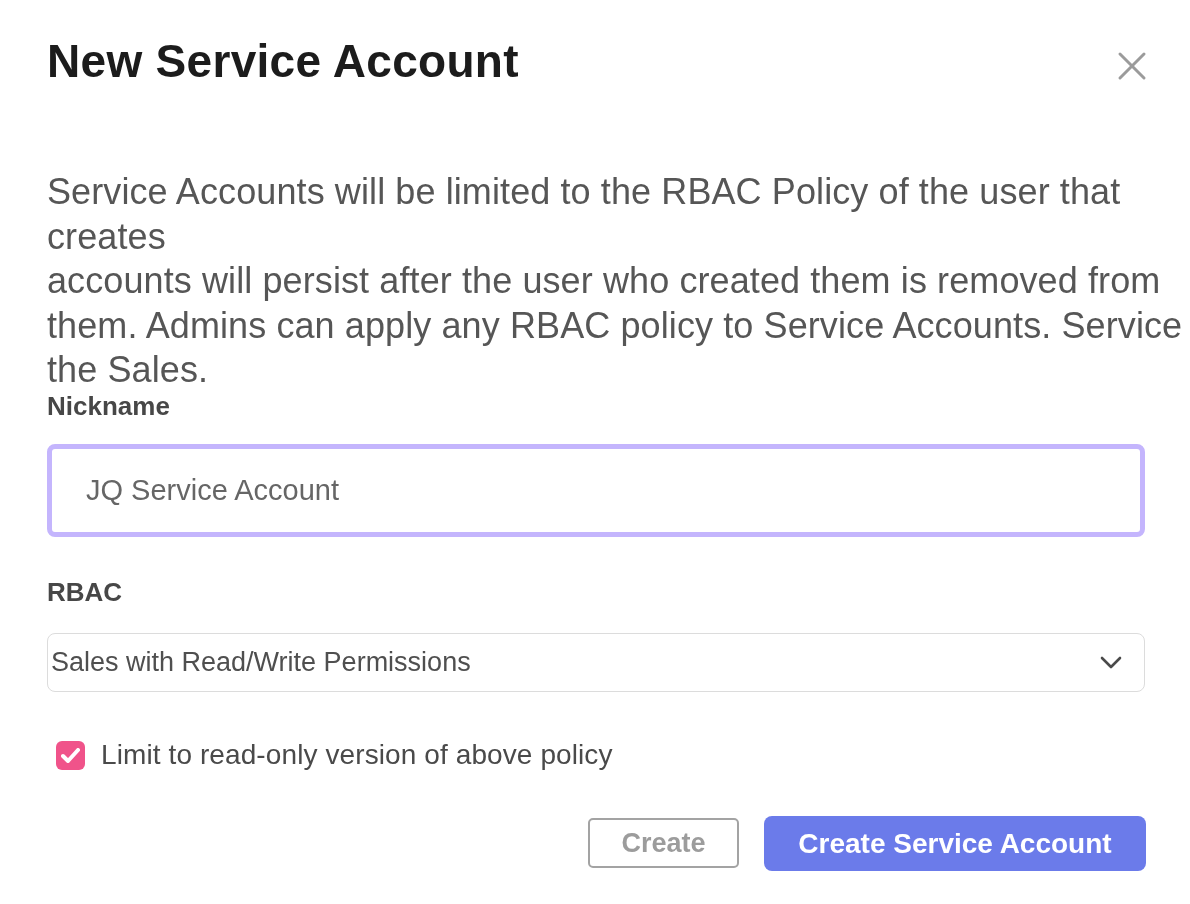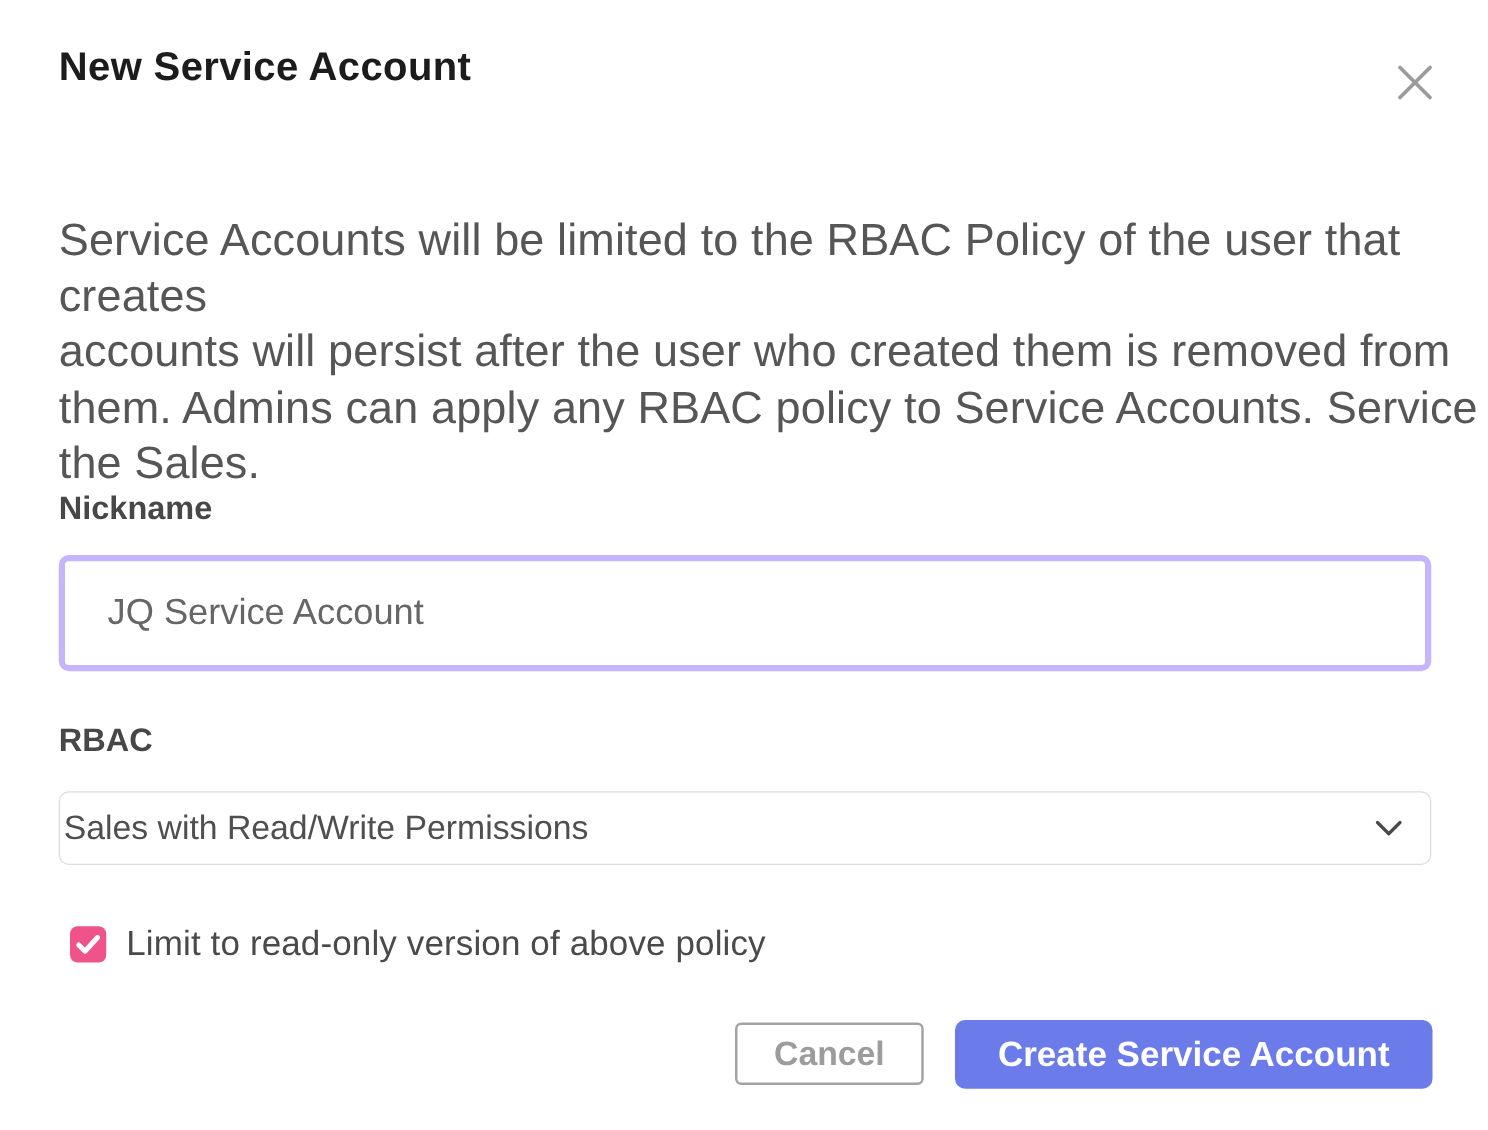--- a/index.html
+++ b/index.html
@@ -11,21 +11,21 @@
     width: 1190px;
     height: 904px;
     background: #ffffff;
     overflow: hidden;
   }
 
   .modal-title {
     position: absolute;
     left: 47px;
     top: 34px;
-    font-size: 32px;
+    font-size: 46px;
     font-weight: 700;
     letter-spacing: 0.3px;
     color: #1c1c1c;
     line-height: 1.2;
   }
 
   .close-btn {
     position: absolute;
     left: 1110px;
     top: 44px;
@@ -190,17 +190,17 @@
 
   <div class="checkbox-row">
     <span class="checkbox">
       <svg width="19" height="15" viewBox="0 0 19 15">
         <polyline points="2,8 7,13 17,2" fill="none" stroke="#ffffff" stroke-width="4" stroke-linecap="round" stroke-linejoin="round"></polyline>
       </svg>
     </span>
     <span class="checkbox-label">Limit to read-only version of above policy</span>
   </div>
 
-  <button class="cancel-btn">Cancel</button>
+  <button class="cancel-btn">Create</button>
 
   <button class="create-btn">Create Service Account</button>
 
 </div>
 
 </body></html>

